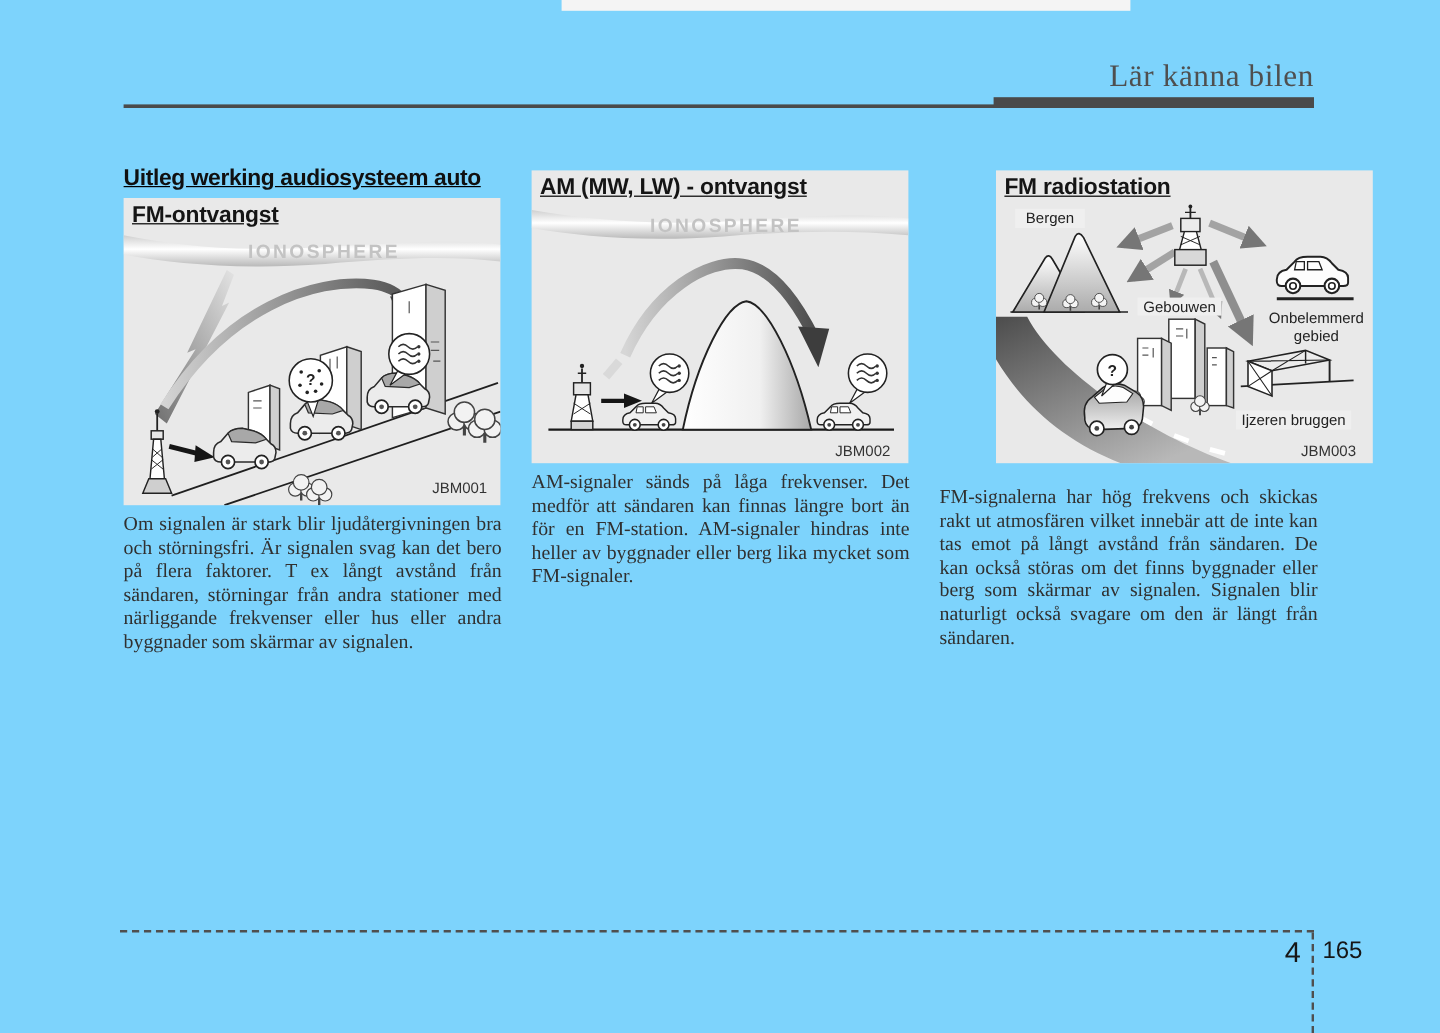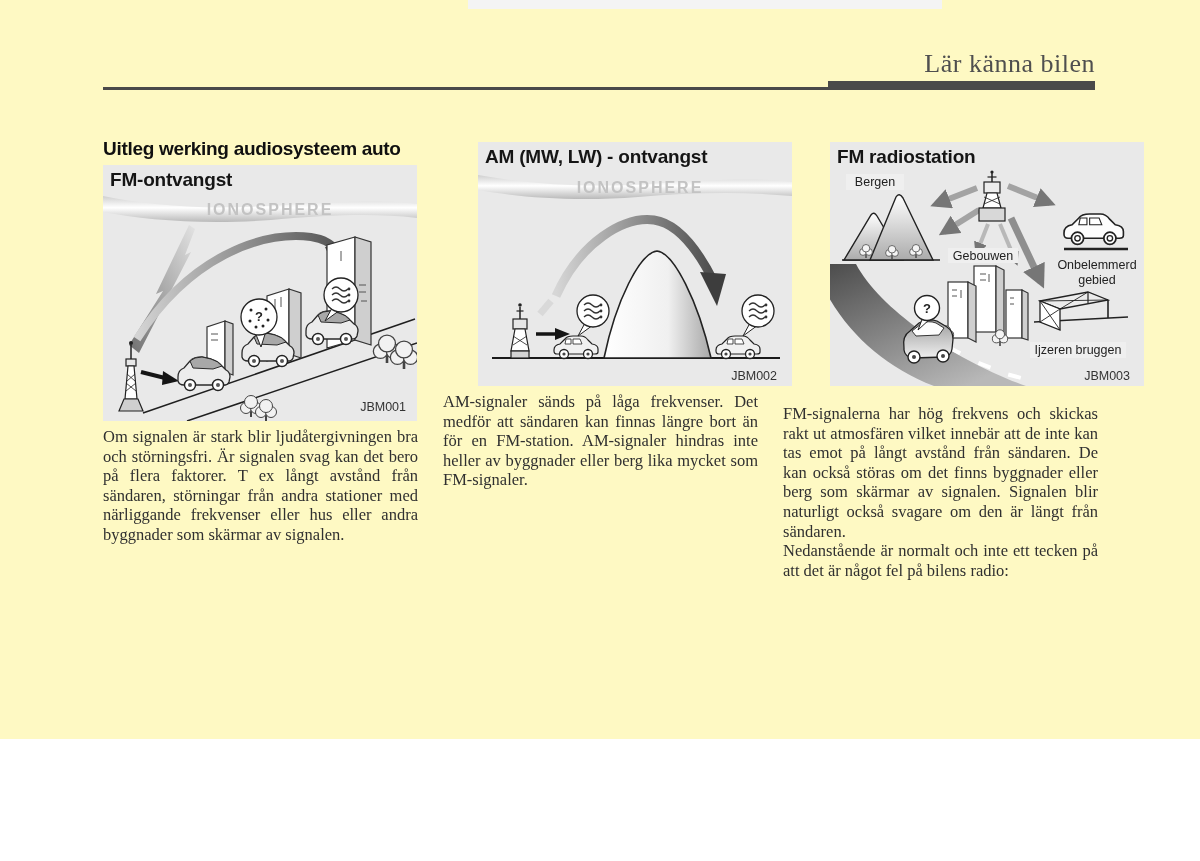--- a/index.html
+++ b/index.html
@@ -1,31 +1,31 @@
 <!DOCTYPE html>
 <html style="--panel_bg: #e9e9e9; --rule: #4a4a4a; --header_text: #4f4f4f; --body_text: #303030;"><head>
 <meta charset="utf-8">
 <style>
   html,body { margin:0; padding:0; background:#fff; }
   .page {
-    position:relative; width:1200px; height:739px; background:#fef9c3;
+    position:relative; width:1200px; height:861px; background:#7dd3fc;
     font-family:"Liberation Sans", sans-serif; overflow:hidden;
   }
   .top-strip { position:absolute; left:468px; top:0; width:474px; height:9px; background:#f4f4f4; }
   .header-title {
     position:absolute; top:49px; right:105px;
     font-family:"Liberation Serif", serif; font-size:26px; color:var(--header_text,#4f4f4f);
     letter-spacing:.5px;
   }
   .rule-thin  { position:absolute; left:103px; top:87px; width:728px; height:3px; background:var(--rule,#4a4a4a); }
   .rule-thick { position:absolute; left:828px; top:81px; width:267px; height:9px; background:var(--rule,#4a4a4a); }
 
-  .col { position:absolute; width:314px; }
+  .col { position:absolute; width:314px;text-decoration:underline; }
   .col-left  { left:103px; top:138px; }
-  .col-mid   { left:443px; top:142px;margin-left:35px; }
+  .col-mid   { left:443px; top:142px; }
   .col-right { left:830px; top:142px; }
 
   .col-title {
     margin:0 0 5px 0; font-size:19px; font-weight:bold; color:#101010;
     white-space:nowrap; letter-spacing:-.3px;
   }
   .panel { background:var(--panel_bg,#e9e9e9); }
   .panel-heading {
     font-size:19px; font-weight:bold; color:#151515;
     padding:4px 7px 2px 7px; letter-spacing:-.2px; white-space:nowrap;
@@ -385,21 +385,20 @@
             <text x="97" y="143" text-anchor="middle" font-size="13" font-weight="bold" fill="#222">?</text>
           </g>
 
           <text class="fig-code" x="300" y="210" text-anchor="end">JBM003</text>
         </svg>
       </div>
     </div>
   </div>
   <div class="body-text body-right">
     <p>FM-signalerna har hög frekvens och skickas rakt ut atmosfären vilket innebär att de inte kan tas emot på långt avstånd från sändaren. De kan också störas om det finns byggnader eller berg som skärmar av signalen. Signalen blir naturligt också svagare om den är längt från sändaren.</p>
-    <p>Nedanstående är normalt och inte ett tecken på att det är något fel på bilens radio:</p>
   </div>
 
   <div class="dash-h"></div>
   <div class="dash-v"></div>
   <div class="chapter-num">4</div>
   <div class="page-num">165</div>
 
 </div>
 
 </body></html>

